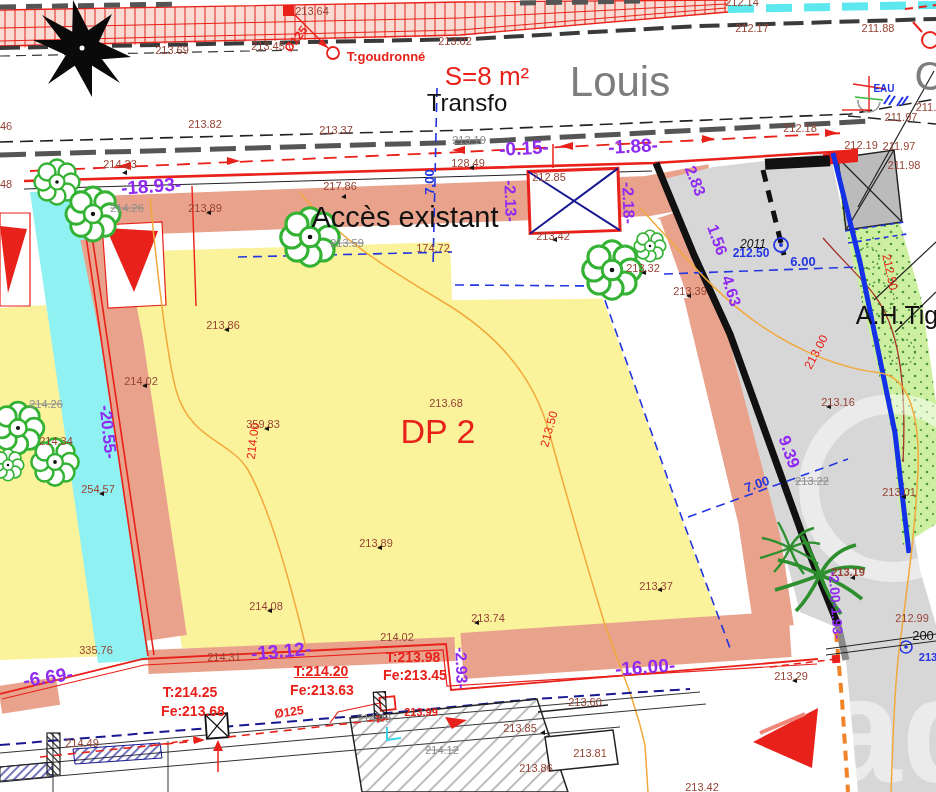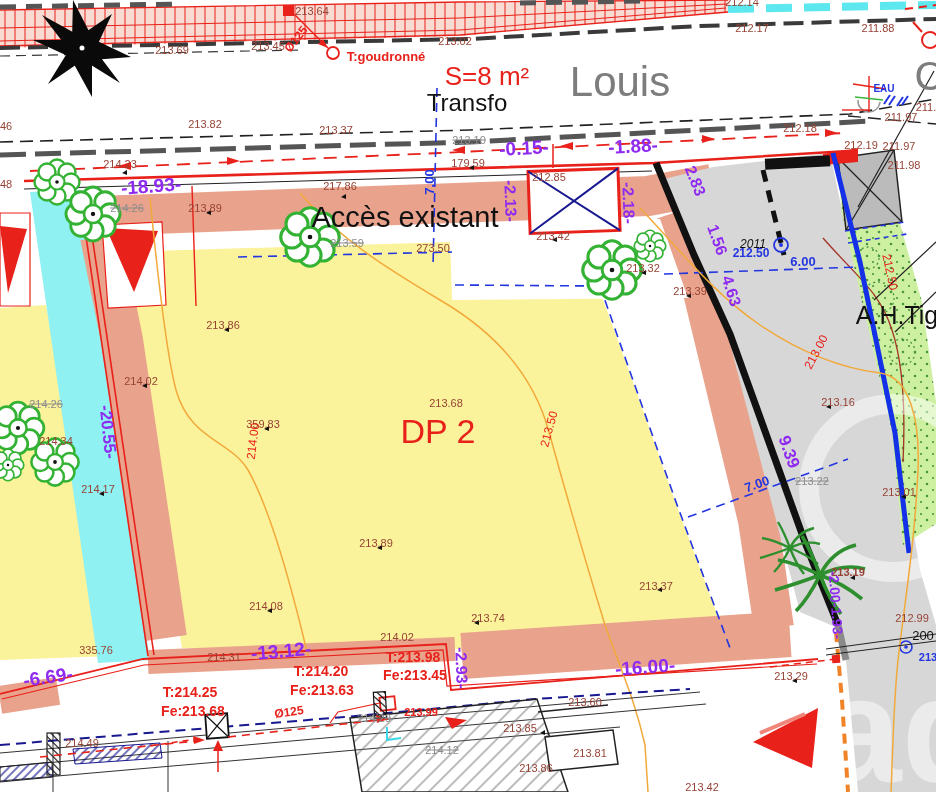--- a/index.html
+++ b/index.html
@@ -303,34 +303,34 @@
       <div class="lbl e" style="left: 800px; top: 128px; transform: translate(-50%, -50%) rotate(0deg);">212.18</div>
       <div class="lbl e" style="left: 901px; top: 117px; transform: translate(-50%, -50%) rotate(0deg);">211.97</div>
       <div class="lbl e" style="left: 929px; top: 107px; transform: translate(-50%, -50%) rotate(0deg);">211.8</div>
       <div class="lbl e" style="left: 861px; top: 145px; transform: translate(-50%, -50%) rotate(0deg);">212.19</div>
       <div class="lbl e" style="left: 899px; top: 146px; transform: translate(-50%, -50%) rotate(0deg);">211.97</div>
       <div class="lbl e" style="left: 904px; top: 165px; transform: translate(-50%, -50%) rotate(0deg);">211.98</div>
       <div class="lbl e" style="left: 120px; top: 164px; transform: translate(-50%, -50%) rotate(0deg);">214.23</div>
       <div class="lbl x" style="left: 113px; top: 208px; transform: translate(-50%, -50%) rotate(0deg);">214.26</div>
       <div class="lbl e" style="left: 205px; top: 208px; transform: translate(-50%, -50%) rotate(0deg);">213.89</div>
       <div class="lbl e" style="left: 340px; top: 186px; transform: translate(-50%, -50%) rotate(0deg);">217.86</div>
-      <div class="lbl e" style="left: 468px; top: 163px; transform: translate(-50%, -50%) rotate(0deg);">179.59</div>
+      <div class="lbl e" style="left: 468px; top: 163px; transform: translate(-50%, -50%) rotate(0deg);">128.49</div>
       <div class="lbl e" style="left: 549px; top: 177px; transform: translate(-50%, -50%) rotate(0deg);">212.85</div>
       <div class="lbl e" style="left: 553px; top: 236px; transform: translate(-50%, -50%) rotate(0deg);">213.42</div>
       <div class="lbl e" style="left: 643px; top: 268px; transform: translate(-50%, -50%) rotate(0deg);">213.32</div>
       <div class="lbl e" style="left: 690px; top: 291px; transform: translate(-50%, -50%) rotate(0deg);">213.39</div>
       <div class="lbl x" style="left: 333px; top: 243px; transform: translate(-50%, -50%) rotate(0deg);">213.59</div>
-      <div class="lbl e" style="left: 433px; top: 248px; transform: translate(-50%, -50%) rotate(0deg);">273.50</div>
+      <div class="lbl e" style="left: 433px; top: 248px; transform: translate(-50%, -50%) rotate(0deg);">174.72</div>
       <div class="lbl e" style="left: 223px; top: 325px; transform: translate(-50%, -50%) rotate(0deg);">213.86</div>
       <div class="lbl e" style="left: 141px; top: 381px; transform: translate(-50%, -50%) rotate(0deg);">214.02</div>
       <div class="lbl e" style="left: 446px; top: 403px; transform: translate(-50%, -50%) rotate(0deg);">213.68</div>
       <div class="lbl e" style="left: 263px; top: 424px; transform: translate(-50%, -50%) rotate(0deg);">359.83</div>
       <div class="lbl e" style="left: 56px; top: 441px; transform: translate(-50%, -50%) rotate(0deg);">214.34</div>
       <div class="lbl x" style="left: 32px; top: 404px; transform: translate(-50%, -50%) rotate(0deg);">214.26</div>
-      <div class="lbl e" style="left: 98px; top: 489px; transform: translate(-50%, -50%) rotate(0deg);">214.17</div>
+      <div class="lbl e" style="left: 98px; top: 489px; transform: translate(-50%, -50%) rotate(0deg);">254.57</div>
       <div class="lbl e" style="left: 376px; top: 543px; transform: translate(-50%, -50%) rotate(0deg);">213.89</div>
       <div class="lbl e" style="left: 266px; top: 606px; transform: translate(-50%, -50%) rotate(0deg);">214.08</div>
       <div class="lbl e" style="left: 488px; top: 618px; transform: translate(-50%, -50%) rotate(0deg);">213.74</div>
       <div class="lbl e" style="left: 656px; top: 586px; transform: translate(-50%, -50%) rotate(0deg);">213.37</div>
       <div class="lbl e" style="left: 96px; top: 650px; transform: translate(-50%, -50%) rotate(0deg);">335.76</div>
       <div class="lbl e" style="left: 224px; top: 657px; transform: translate(-50%, -50%) rotate(0deg);">214.31</div>
       <div class="lbl e" style="left: 397px; top: 637px; transform: translate(-50%, -50%) rotate(0deg);">214.02</div>
       <div class="lbl e" style="left: 585px; top: 702px; transform: translate(-50%, -50%) rotate(0deg);">213.60</div>
       <div class="lbl e" style="left: 791px; top: 676px; transform: translate(-50%, -50%) rotate(0deg);">213.29</div>
       <div class="lbl e" style="left: 912px; top: 618px; transform: translate(-50%, -50%) rotate(0deg);">212.99</div>
@@ -348,21 +348,21 @@
       <div class="lbl e" style="left: 6px; top: 126px; transform: translate(-50%, -50%) rotate(0deg);">46</div>
       <div class="lbl e" style="left: 6px; top: 184px; transform: translate(-50%, -50%) rotate(0deg);">48</div>
       <div class="lbl k" style="left: 753px; top: 244px; transform: translate(-50%, -50%) rotate(0deg); font-size: 12px; font-style: italic;">2011</div>
       <div class="lbl k" style="left: 923px; top: 635px; transform: translate(-50%, -50%) rotate(0deg); font-size: 13px;">200</div>
       <div class="lbl b" style="left: 928px; top: 657px; transform: translate(-50%, -50%) rotate(0deg); font-size: 11px;">213</div>
       <div class="lbl R" style="left: 487px; top: 76px; transform: translate(-50%, -50%) rotate(0deg); font-size: 26px;">S=8 m²</div>
       <div class="lbl r" style="left: 386px; top: 56px; transform: translate(-50%, -50%) rotate(0deg); font-size: 13px;">T:goudronné</div>
       <div class="lbl R" style="left: 438px; top: 431px; transform: translate(-50%, -50%) rotate(0deg); font-size: 34px;">DP 2</div>
       <div class="lbl r" style="left: 190px; top: 692px; transform: translate(-50%, -50%) rotate(0deg); font-size: 14px;">T:214.25</div>
       <div class="lbl r" style="left: 193px; top: 711px; transform: translate(-50%, -50%) rotate(0deg); font-size: 14px;">Fe:213.68</div>
-      <div class="lbl r" style="left: 321px; top: 671px; transform: translate(-50%, -50%) rotate(0deg); font-size: 14px;">T:214.20</div>
+      <div class="lbl r" style="left: 321px; top: 671px; transform: translate(-50%, -50%) rotate(0deg); font-size: 14px; text-decoration: underline;">T:214.20</div>
       <div class="lbl r" style="left: 322px; top: 690px; transform: translate(-50%, -50%) rotate(0deg); font-size: 14px;">Fe:213.63</div>
       <div class="lbl r" style="left: 413px; top: 657px; transform: translate(-50%, -50%) rotate(0deg); font-size: 14px;">T:213.98</div>
       <div class="lbl r" style="left: 415px; top: 675px; transform: translate(-50%, -50%) rotate(0deg); font-size: 14px;">Fe:213.45</div>
       <div class="lbl r" style="left: 296px; top: 39px; transform: translate(-50%, -50%) rotate(-52deg); font-size: 12px;">Ø125</div>
       <div class="lbl r" style="left: 289px; top: 712px; transform: translate(-50%, -50%) rotate(-8deg); font-size: 12px;">Ø125</div>
       <div class="lbl r" style="left: 421px; top: 712px; transform: translate(-50%, -50%) rotate(0deg); font-size: 11px;">213.99</div>
       <div class="lbl c" style="left: 253px; top: 441px; transform: translate(-50%, -50%) rotate(-83deg); font-size: 12px;">214.00</div>
       <div class="lbl c" style="left: 549px; top: 429px; transform: translate(-50%, -50%) rotate(-75deg); font-size: 12px;">213.50</div>
       <div class="lbl c" style="left: 816px; top: 352px; transform: translate(-50%, -50%) rotate(-62deg); font-size: 12px;">213.00</div>
       <div class="lbl c" style="left: 890px; top: 272px; transform: translate(-50%, -50%) rotate(78deg); font-size: 12px;">212.50</div>

